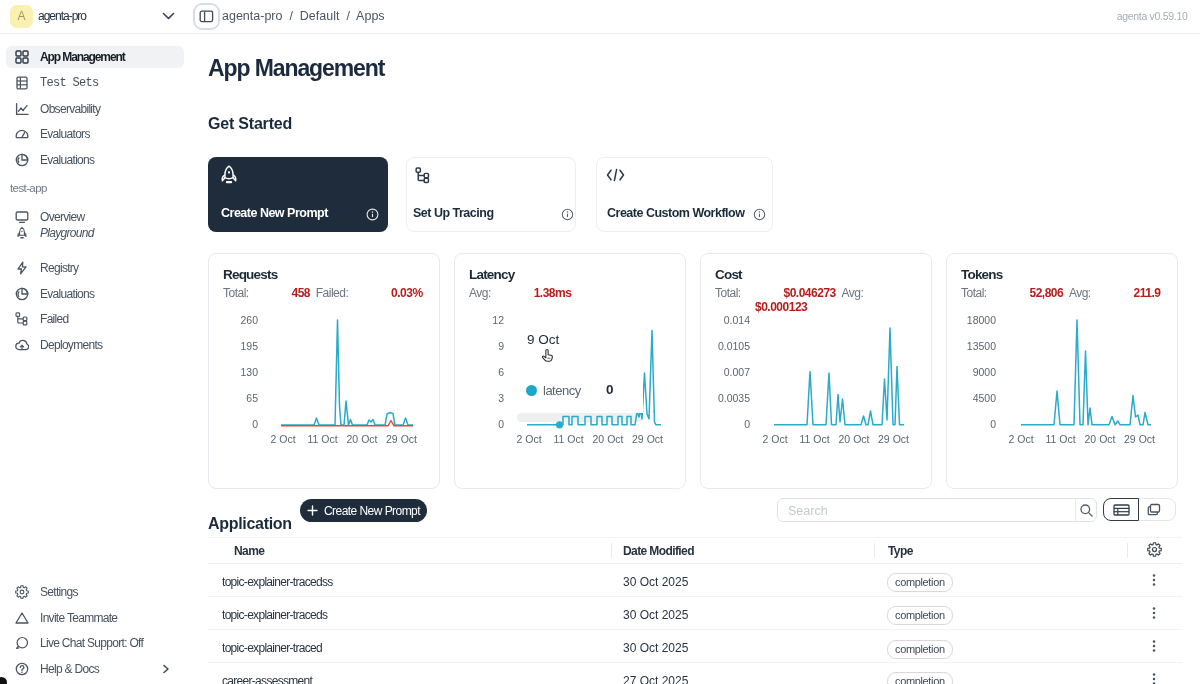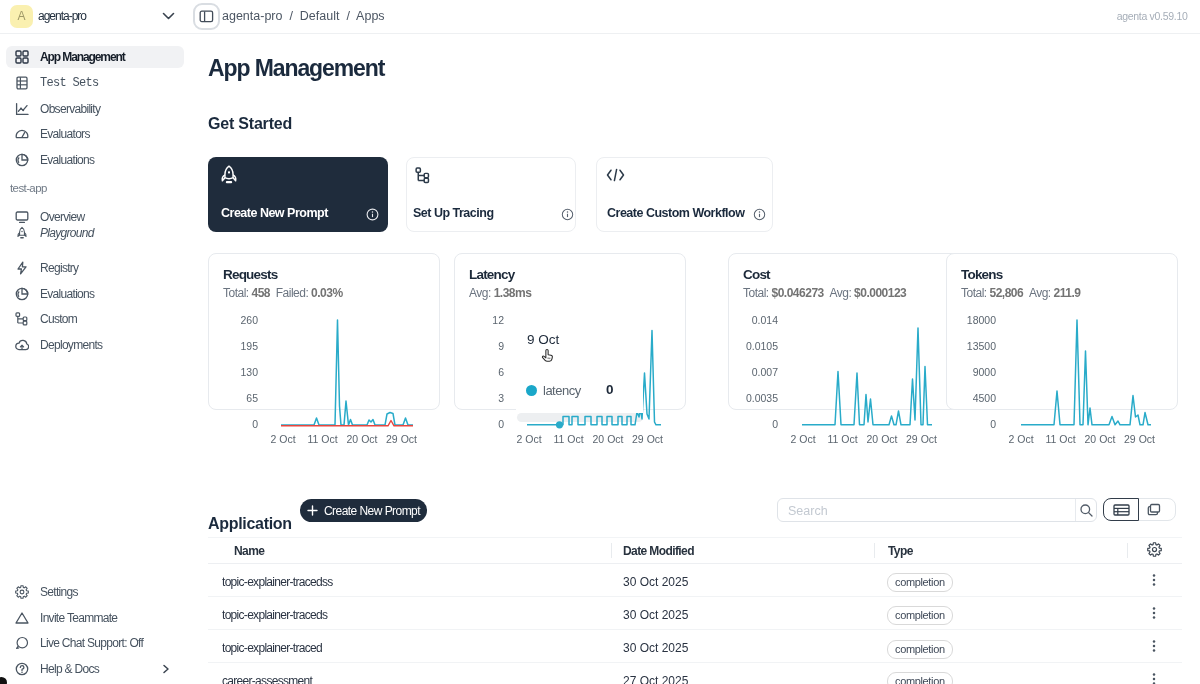--- a/index.html
+++ b/index.html
@@ -3,24 +3,24 @@
 <meta charset="utf-8">
 <style>
 * { margin:0; padding:0; box-sizing:border-box; }
 html,body { width:1200px; height:684px; overflow:hidden; background:#fff;
   font-family:"Liberation Sans", sans-serif; }
 .abs { position:absolute; }
 body { position:relative; }
 .nav-item { position:absolute; left:6px; width:178px; height:22px; display:flex; align-items:center; color:#46525f; font-size:12px; letter-spacing:-0.7px; }
 .nav-item .ic { width:14px; height:14px; margin-left:9px; margin-right:11px; flex:0 0 14px; }
 .nav-item span { position:relative; top:0px; }
-.card-stat { position:absolute; top:253px; width:232px; height:157px; border:1px solid #e7eaee; border-radius:8px; background:#fff; }
+.card-stat { position:absolute; top:253px; width:232px; height:236px; border:1px solid #e7eaee; border-radius:8px; background:#fff; }
 .card-stat h3 { position:absolute; left:14px; top:13px; font-size:13.5px; font-weight:700; letter-spacing:-0.8px; color:#1c2939; }
 .card-stat .sub { position:absolute; left:14px; top:32px; font-size:12px; letter-spacing:-0.5px; color:#6b7480; }
-.card-stat .sub b { color:#737373; font-weight:700; }
+.card-stat .sub b { color:#b91c1c; font-weight:700;margin-left:40px; }
 .tag { display:inline-block; border:1px solid #d9d9d9; border-radius:9px; font-size:11px; letter-spacing:-0.35px; color:#3e4857; padding:2px 7px 2px 7px; line-height:12.5px; background:#fff; }
 </style>
 </head>
 <body>
 
 <div class="abs" style="left:0;top:0;width:1200px;height:34px;border-bottom:1px solid #eef0f2;background:#fff;"></div>
 
 <div class="abs" style="left:10px;top:5px;width:23px;height:23px;border-radius:7px;background:#faf0b0;color:#a09a68;font-size:12px;font-weight:500;text-align:center;line-height:23px;">A</div>
 <div class="abs" style="left:38px;top:9px;font-size:12px;font-weight:400;letter-spacing:-1px;color:#222f3e;">agenta-pro</div>
 <svg class="abs" style="left:162px;top:12px;" width="13" height="9" viewBox="0 0 13 9">
@@ -121,21 +121,21 @@
   <span>Evaluations</span>
 </div>
 
 <div class="nav-item" style="top:308px;">
   <svg class="ic" viewBox="0 0 14 14">
       <rect x="1" y="0.8" width="3.6" height="3.6" rx="0.9" fill="none" stroke="#4a5561" stroke-width="1.2"></rect>
       <path d="M2.8 4.4 L2.8 11 M2.8 6.8 L8.2 6.8 M2.8 11 L8.2 11" fill="none" stroke="#4a5561" stroke-width="1.2"></path>
       <rect x="8.2" y="5" width="3.6" height="3.6" rx="0.9" fill="none" stroke="#4a5561" stroke-width="1.2"></rect>
       <rect x="8.2" y="9.2" width="3.6" height="3.6" rx="0.9" fill="none" stroke="#4a5561" stroke-width="1.2"></rect>
     </svg>
-  <span>Custom</span>
+  <span>Failed</span>
 </div>
 
 <div class="nav-item" style="top:333.5px;">
   <svg class="ic" viewBox="0 0 14 14">
       <path d="M4 11.6 A3.2 3.2 0 0 1 4 5.2 A4 4 0 0 1 11.8 6 A2.9 2.9 0 0 1 10.6 11.6 Z" fill="none" stroke="#4a5561" stroke-width="1.3" stroke-linejoin="round"></path>
       <path d="M7 11.2 L7 7.2 M5.4 8.8 L7 7.2 L8.6 8.8" fill="none" stroke="#4a5561" stroke-width="1.2" stroke-linecap="round" stroke-linejoin="round"></path>
     </svg>
   <span>Deployments</span>
 </div>
 
@@ -263,21 +263,21 @@
   <div class="abs" style="left:72px;top:78px;font-size:13.5px;color:#1d2939;">9 Oct</div>
   <svg class="abs" style="left:84px;top:93.5px;" width="16" height="16" viewBox="0 0 24 24">
       <path d="M10.3 3.9 a1.7 1.7 0 0 1 3.4 0 V10 l4.2 .75 c1.45 .26 2.4 1.55 2.1 3 l-.65 3.1 a3.7 3.7 0 0 1-3.6 3 h-3.5 a4.3 4.3 0 0 1-3.1-1.35 L5.5 14.6 c-.6-.67-.5-1.75 .2-2.27 .57-.42 1.35-.36 1.9 .1 l2.7 2.3 Z" fill="#fff" stroke="#2b2b2b" stroke-width="1.6" stroke-linejoin="round"></path>
       <path d="M13.7 14.2 v2.4 M16.2 14.5 v2.2" stroke="#2b2b2b" stroke-width="1.1" fill="none"></path>
     </svg>
   <div class="abs" style="left:71px;top:130.5px;width:11px;height:11px;border-radius:50%;background:#1aa7c9;"></div>
   <div class="abs" style="left:88px;top:129px;font-size:13px;letter-spacing:-0.5px;color:#5b656f;">latency</div>
   <div class="abs" style="left:151px;top:128px;font-size:13.5px;font-weight:700;color:#1d2939;">0</div>
 </div>
 
-<div class="card-stat" style="left:728px;">
+<div class="card-stat" style="left:700px;">
   <h3>Cost</h3>
   <div class="sub">Total: <b>$0.046273</b> &nbsp;Avg: <b>$0.000123</b></div>
   <svg width="230" height="205" viewBox="0 0 230 205" style="position:absolute;left:0;top:0;">
     <g font-size="10.5" fill="#5b656f" text-anchor="end">
       <text x="49" y="69.5">0.014</text>
       <text x="49" y="95.5">0.0105</text>
       <text x="49" y="121.5">0.007</text>
       <text x="49" y="147.5">0.0035</text>
       <text x="49" y="173.5">0</text>
     </g>

